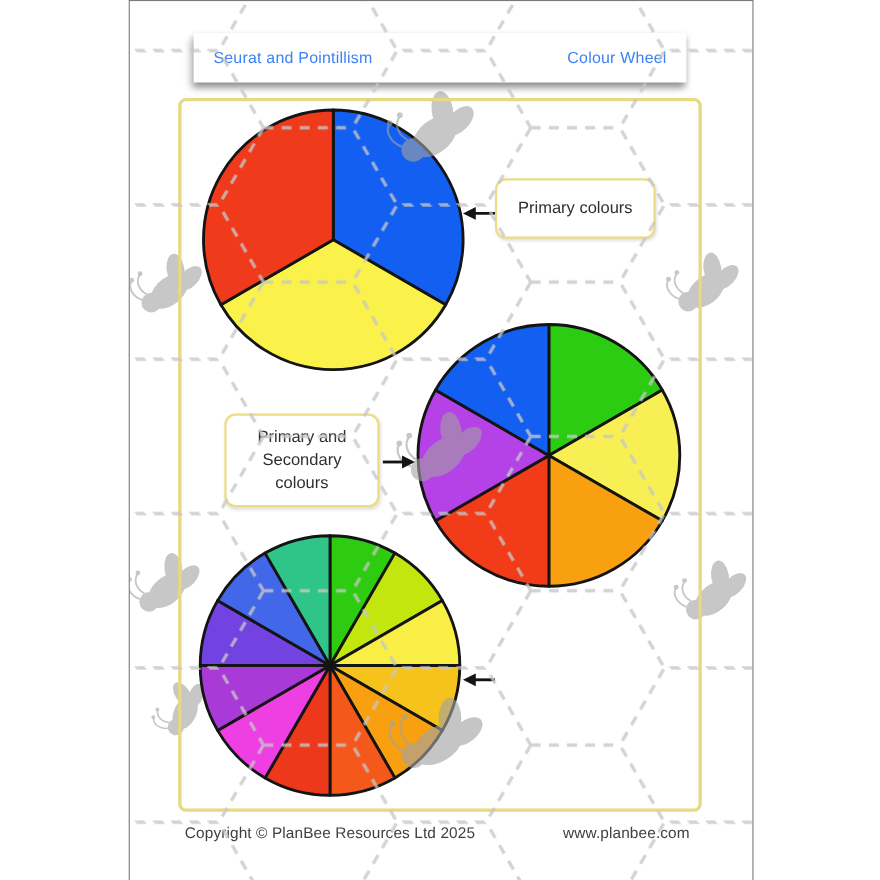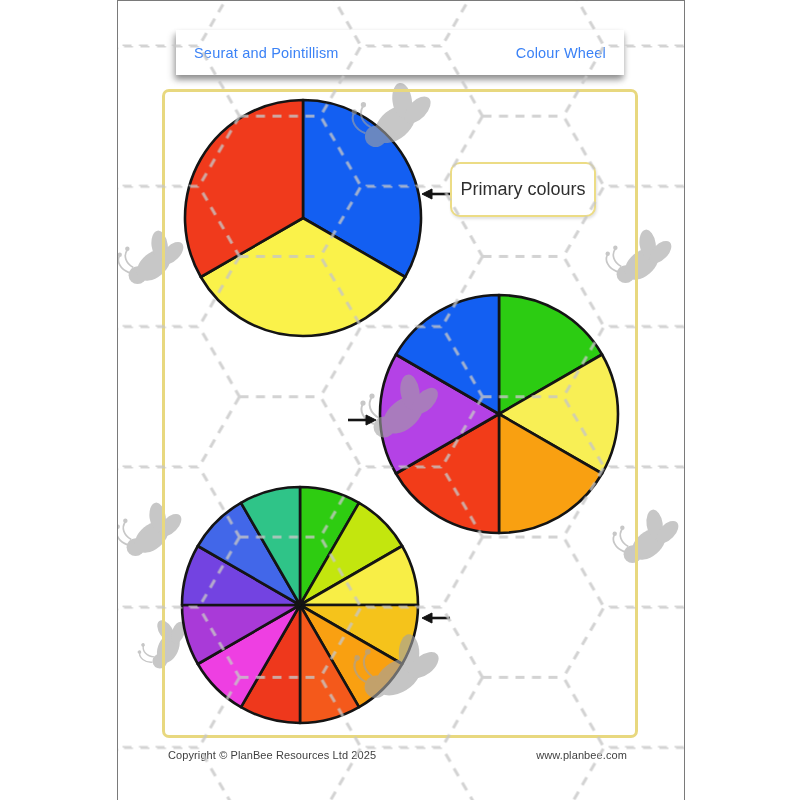--- a/index.html
+++ b/index.html
@@ -14,26 +14,26 @@
          border:3px solid var(--frame-border,#e8d87f);border-radius:7px;
          box-sizing:border-box;z-index:4;}
   .header-bar{position:absolute;left:58px;top:29px;width:448px;height:45px;background:#ffffff;
               box-shadow:0 4px 6px rgba(0,0,0,.33), -3px 5px 7px rgba(0,0,0,.18);
               display:flex;align-items:center;justify-content:space-between;
               padding:0 18px;box-sizing:border-box;z-index:5;font-size:14.5px;
               letter-spacing:.2px;color:#3b82f6;}
   .callout{position:absolute;background:#ffffff;border:2px solid var(--callout-border,#ecdc85);
            border-radius:10px;box-sizing:border-box;z-index:5;
            display:flex;flex-direction:column;align-items:center;justify-content:center;
-           font-size:18px;line-height:21px;color:#2f2f2f;text-align:center;
+           font-size:15px;line-height:21px;color:#2f2f2f;text-align:center;
            box-shadow:1px 2px 3px rgba(0,0,0,.12);}
   .callout-primary{left:332px;top:161px;width:146px;height:55px;}
   .callout-secondary{left:86px;top:375px;width:141px;height:85px;}
   .callout-tertiary{left:332px;top:573px;width:145px;height:86px;}
-  .footer-text{position:absolute;top:748px;font-size:11px;color:#3f3f3f;z-index:5;letter-spacing:.1px;}
+  .footer-text{position:absolute;top:748px;font-size:14px;color:#3f3f3f;z-index:5;letter-spacing:.1px;}
   .footer-left{left:50px;}
   .footer-right{right:57px;}
 </style>
 </head>
 <body>
 
 <div class="canvas">
   <div class="page">
 
     <svg class="layer" viewBox="0 0 566 800" style="z-index:2;">
@@ -110,20 +110,25 @@
     <div class="frame"></div>
 
     <div class="header-bar">
       <span>Seurat and Pointillism</span>
       <span>Colour Wheel</span>
     </div>
 
     <div class="callout callout-primary">
       <span>Primary colours</span>
     </div>
+    <div class="callout callout-secondary">
+      <span>Primary and</span>
+      <span>Secondary</span>
+      <span>colours</span>
+    </div>
 
     <div class="footer-text footer-left">Copyright © PlanBee Resources Ltd 2025</div>
     <div class="footer-text footer-right">www.planbee.com</div>
 
     <svg class="layer hex-overlay" viewBox="0 0 566 800">
       <defs>
         <pattern id="hexpat" width="243" height="140.3" patternUnits="userSpaceOnUse" patternTransform="translate(-40.5,45)">
           <path d="M162,70.15 L121.5,140.3 L40.5,140.3 L0,70.15 L40.5,0 L121.5,0 Z M162,70.15 L243,70.15" fill="none" stroke="#c6c6c6" stroke-width="3" stroke-dasharray="9 7.5"></path>
         </pattern>
       </defs>

